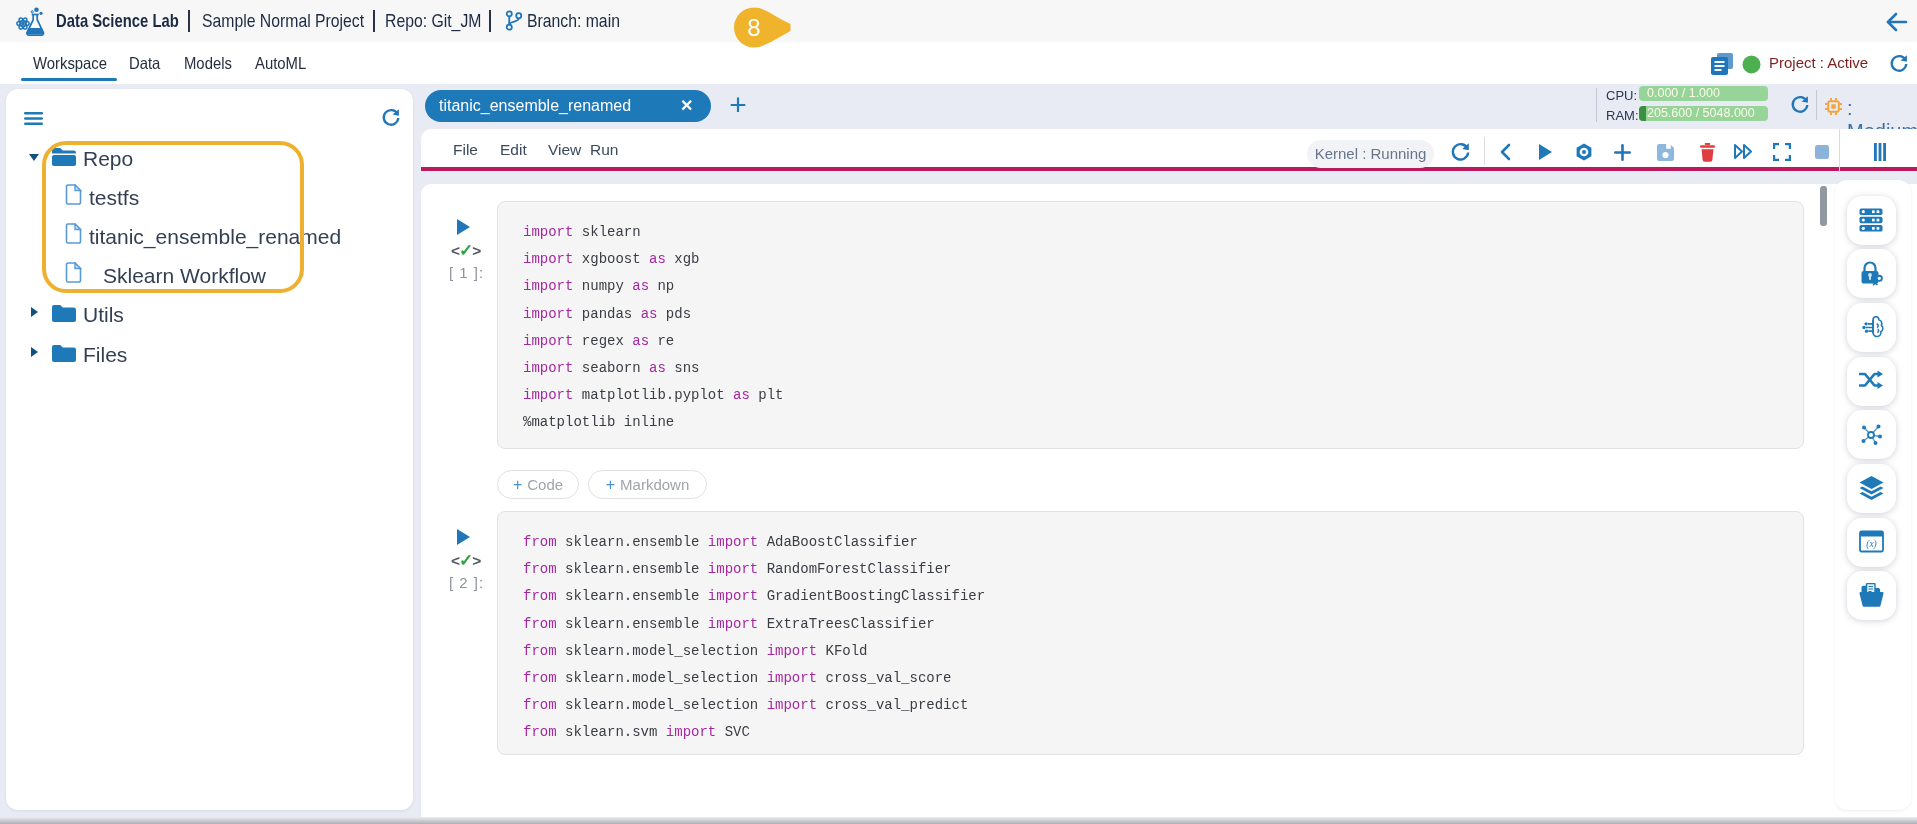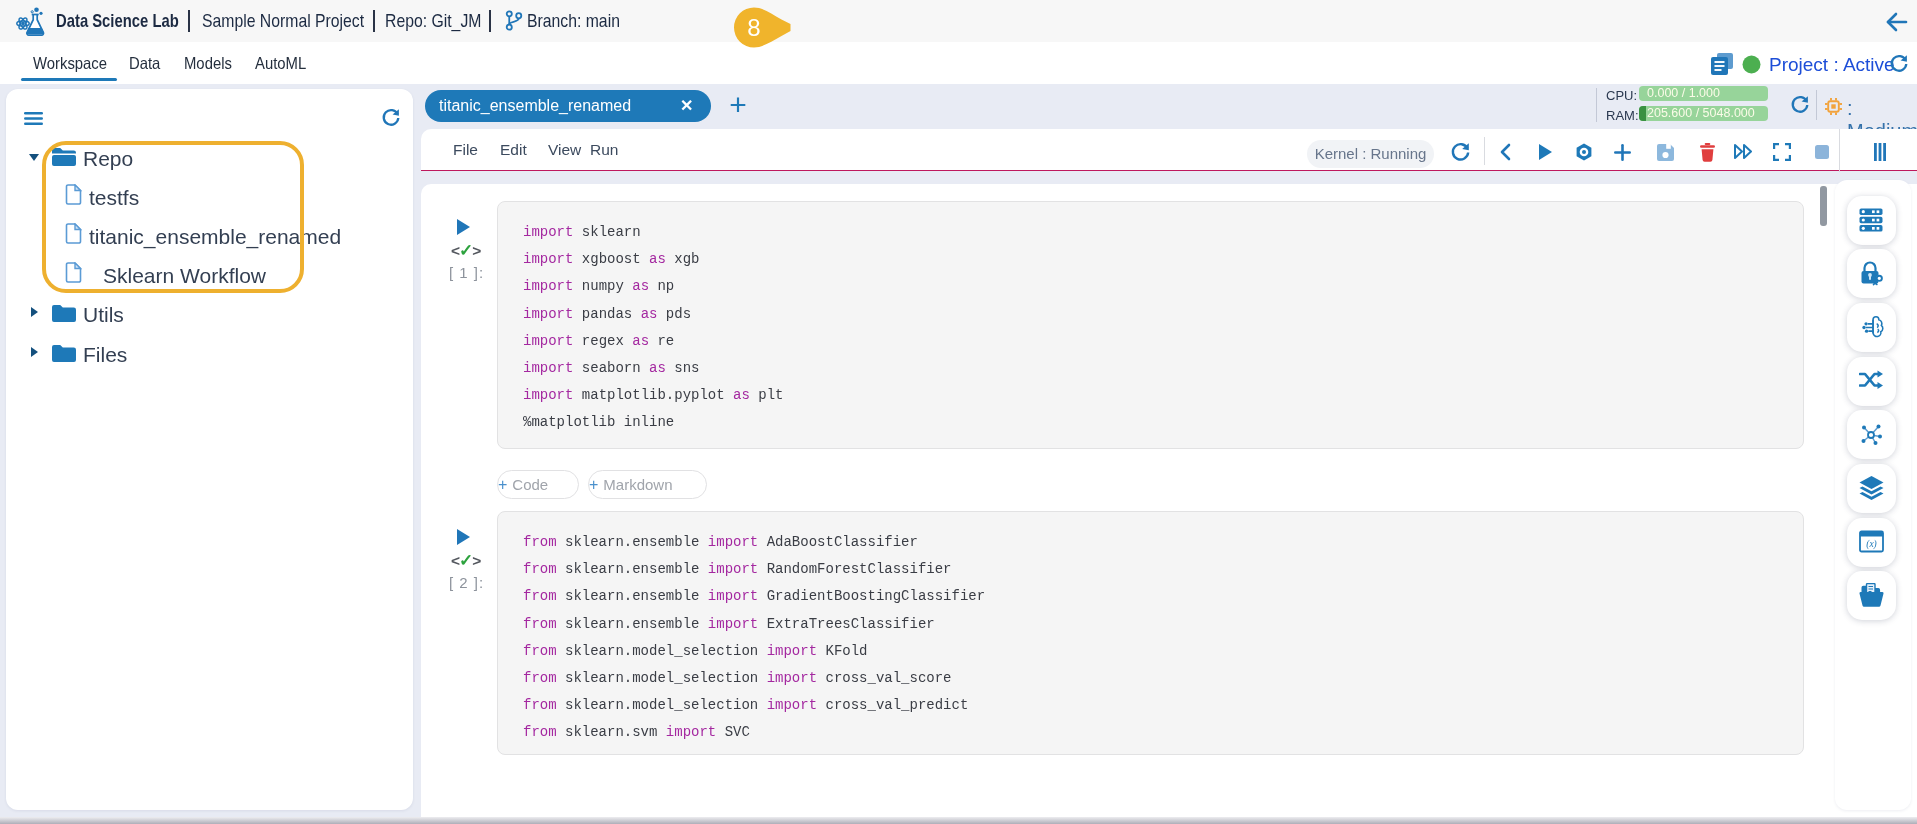--- a/index.html
+++ b/index.html
@@ -12,51 +12,51 @@
 .sx90 { transform:scaleX(0.90); transform-origin:0 50%; }
 
 #row1 { position:absolute; top:0; left:0; width:1917px; height:42px; background:#f7f7f7; }
 #row1 .ttl { position:absolute; top:10px; font-size:19px; color:#1c2a42; white-space:nowrap; }
 #row1 .bold { font-weight:bold; }
 .vsep { position:absolute; top:10px; width:2px; height:22px; background:#2a3346; }
 
 #row2 { position:absolute; top:42px; left:0; width:1917px; height:42px; background:#ffffff; }
 .tab { position:absolute; top:12px; font-size:16.5px; color:#252f3e; white-space:nowrap; }
 #underline { position:absolute; top:36px; left:21px; width:96px; height:3px; background:#1e79b8; border-radius:2px; }
-#projstat { position:absolute; top:12px; left:1769px; font-size:19px; color:#1d4ed8; white-space:nowrap; }
+#projstat { position:absolute; top:12px; left:1769px; font-size:15px; color:#7f1d1d; white-space:nowrap; }
 
 #leftcard { position:absolute; left:6px; top:89px; width:407px; height:721px; background:#fff; border-radius:12px; box-shadow:0 1px 3px rgba(30,40,90,0.08); }
 #search { position:absolute; left:51px; top:10px; width:310px; height:35px; border:1px solid #d7dade; border-radius:17.5px; background:#fff; }
 #search span { position:absolute; left:38px; top:8px; font-size:16px; color:#9aa0a8; }
 .treerow { position:absolute; font-size:21px; color:#333f52; white-space:nowrap; }
 #hl { position:absolute; left:36px; top:52px; width:262px; height:152px; border:4.5px solid #eeb02f; border-radius:24px; }
 
 #tabpill { position:absolute; left:425px; top:90px; width:286px; height:32px; background:#1e79b8; border-radius:16px; color:#fff; }
 #tabpill .nm { position:absolute; left:14px; top:7px; font-size:16px; }
 #tabpill .x { position:absolute; left:255px; top:6px; font-size:16px; font-weight:bold; }
 #plusbtn { position:absolute; left:724px; top:91px; width:28px; height:28px; color:#1e79b8; font-size:30px; line-height:27px; text-align:center; font-weight:300; }
 
 #cpublk { position:absolute; left:1590px; top:84px; width:327px; height:45px; font-size:13px; color:#2b3950; }
 .bar { position:absolute; left:49px; width:129px; height:15px; background:#97d49a; border-radius:4px; color:#fbfbe8; font-size:12.5px; line-height:15px; padding-left:8px; overflow:hidden; }
 .csep { position:absolute; width:1px; background:#c3c8d6; }
 
-#toolbar { position:absolute; left:421px; top:129px; width:1496px; height:42px; background:#fff; border-bottom:1px solid #be185d; border-radius:10px 0 0 0; }
+#toolbar { position:absolute; left:421px; top:129px; width:1496px; height:42px; background:#fff; border-bottom:4px solid #be185d; border-radius:10px 0 0 0; }
 .menuitm { position:absolute; top:12px; font-size:15.5px; color:#3c4a5e; }
 #kernel { position:absolute; left:886px; top:11px; width:127px; height:28px; background:#f1f3f6; border-radius:14px; font-size:15px; color:#67758b; text-align:center; line-height:28px; }
 .tsep { position:absolute; top:8px; width:1px; height:28px; background:#d9dbe0; }
 
 #notebook { position:absolute; left:421px; top:174px; width:1519px; height:643px; background:#fff; overflow:hidden; border-radius:10px 10px 0 0;margin-top:10px; }
 .cell { position:absolute; left:76px; width:1307px; background:#f5f5f5; border:1px solid #e2e2e3; border-radius:8px; }
 .code { position:absolute; left:25px; top:17px; font-family:"Liberation Mono", monospace; font-size:14px; line-height:27.2px; white-space:pre; color:#3a3d45; }
 .kw { color:#a428a0; }
 .gutplay { position:absolute; left:36px; }
 .gutcheck { position:absolute; left:30px; font-size:15.5px; font-weight:bold; color:#53575e; letter-spacing:-1px; }
 .gutcheck b { color:#2da23e; font-weight:bold; font-size:17px; }
 .gutnum { position:absolute; left:28px; font-size:15px; color:#8d939c; letter-spacing:1px; }
-.addbtn { position:absolute; height:29px; border:1px solid #e1e1e3; border-radius:15px; background:#fff; font-size:15px; color:#a0a4ab; line-height:27px; }
+.addbtn { position:absolute; height:29px; border:1px solid #e1e1e3; border-radius:15px; background:#fff; font-size:15px; color:#a0a4ab; line-height:27px; text-align:center; }
 .addbtn .pl { color:#4a90cc; margin-right:5px; font-size:16px; }
 #sthumb { position:absolute; left:1399px; top:2px; width:7px; height:40px; background:#9198a1; border-radius:3px; }
 
 #rightcard { position:absolute; left:1835px; top:180px; width:76px; height:630px; background:#fff; border-radius:12px; box-shadow:0 1px 3px rgba(30,40,90,0.08); }
 .ibtn { position:absolute; left:12px; width:49px; height:49px; background:#fff; border-radius:15px; box-shadow:0 1px 6px rgba(40,50,80,0.22); }
 .ibtn svg { position:absolute; left:12px; top:12px; }
 
 #bottombar { position:absolute; left:0; top:817px; width:1917px; height:7px; background:linear-gradient(#ededf0,#aeaeb8); }
 
 #toast { position:absolute; left:793px; top:3px; width:339px; height:51px; background:#4caf50; border:3.5px solid #eeaa2c; border-radius:8px; color:#fff; font-size:16.5px; text-align:center; line-height:43px; box-shadow:0 1px 4px rgba(180,120,0,0.35); }

